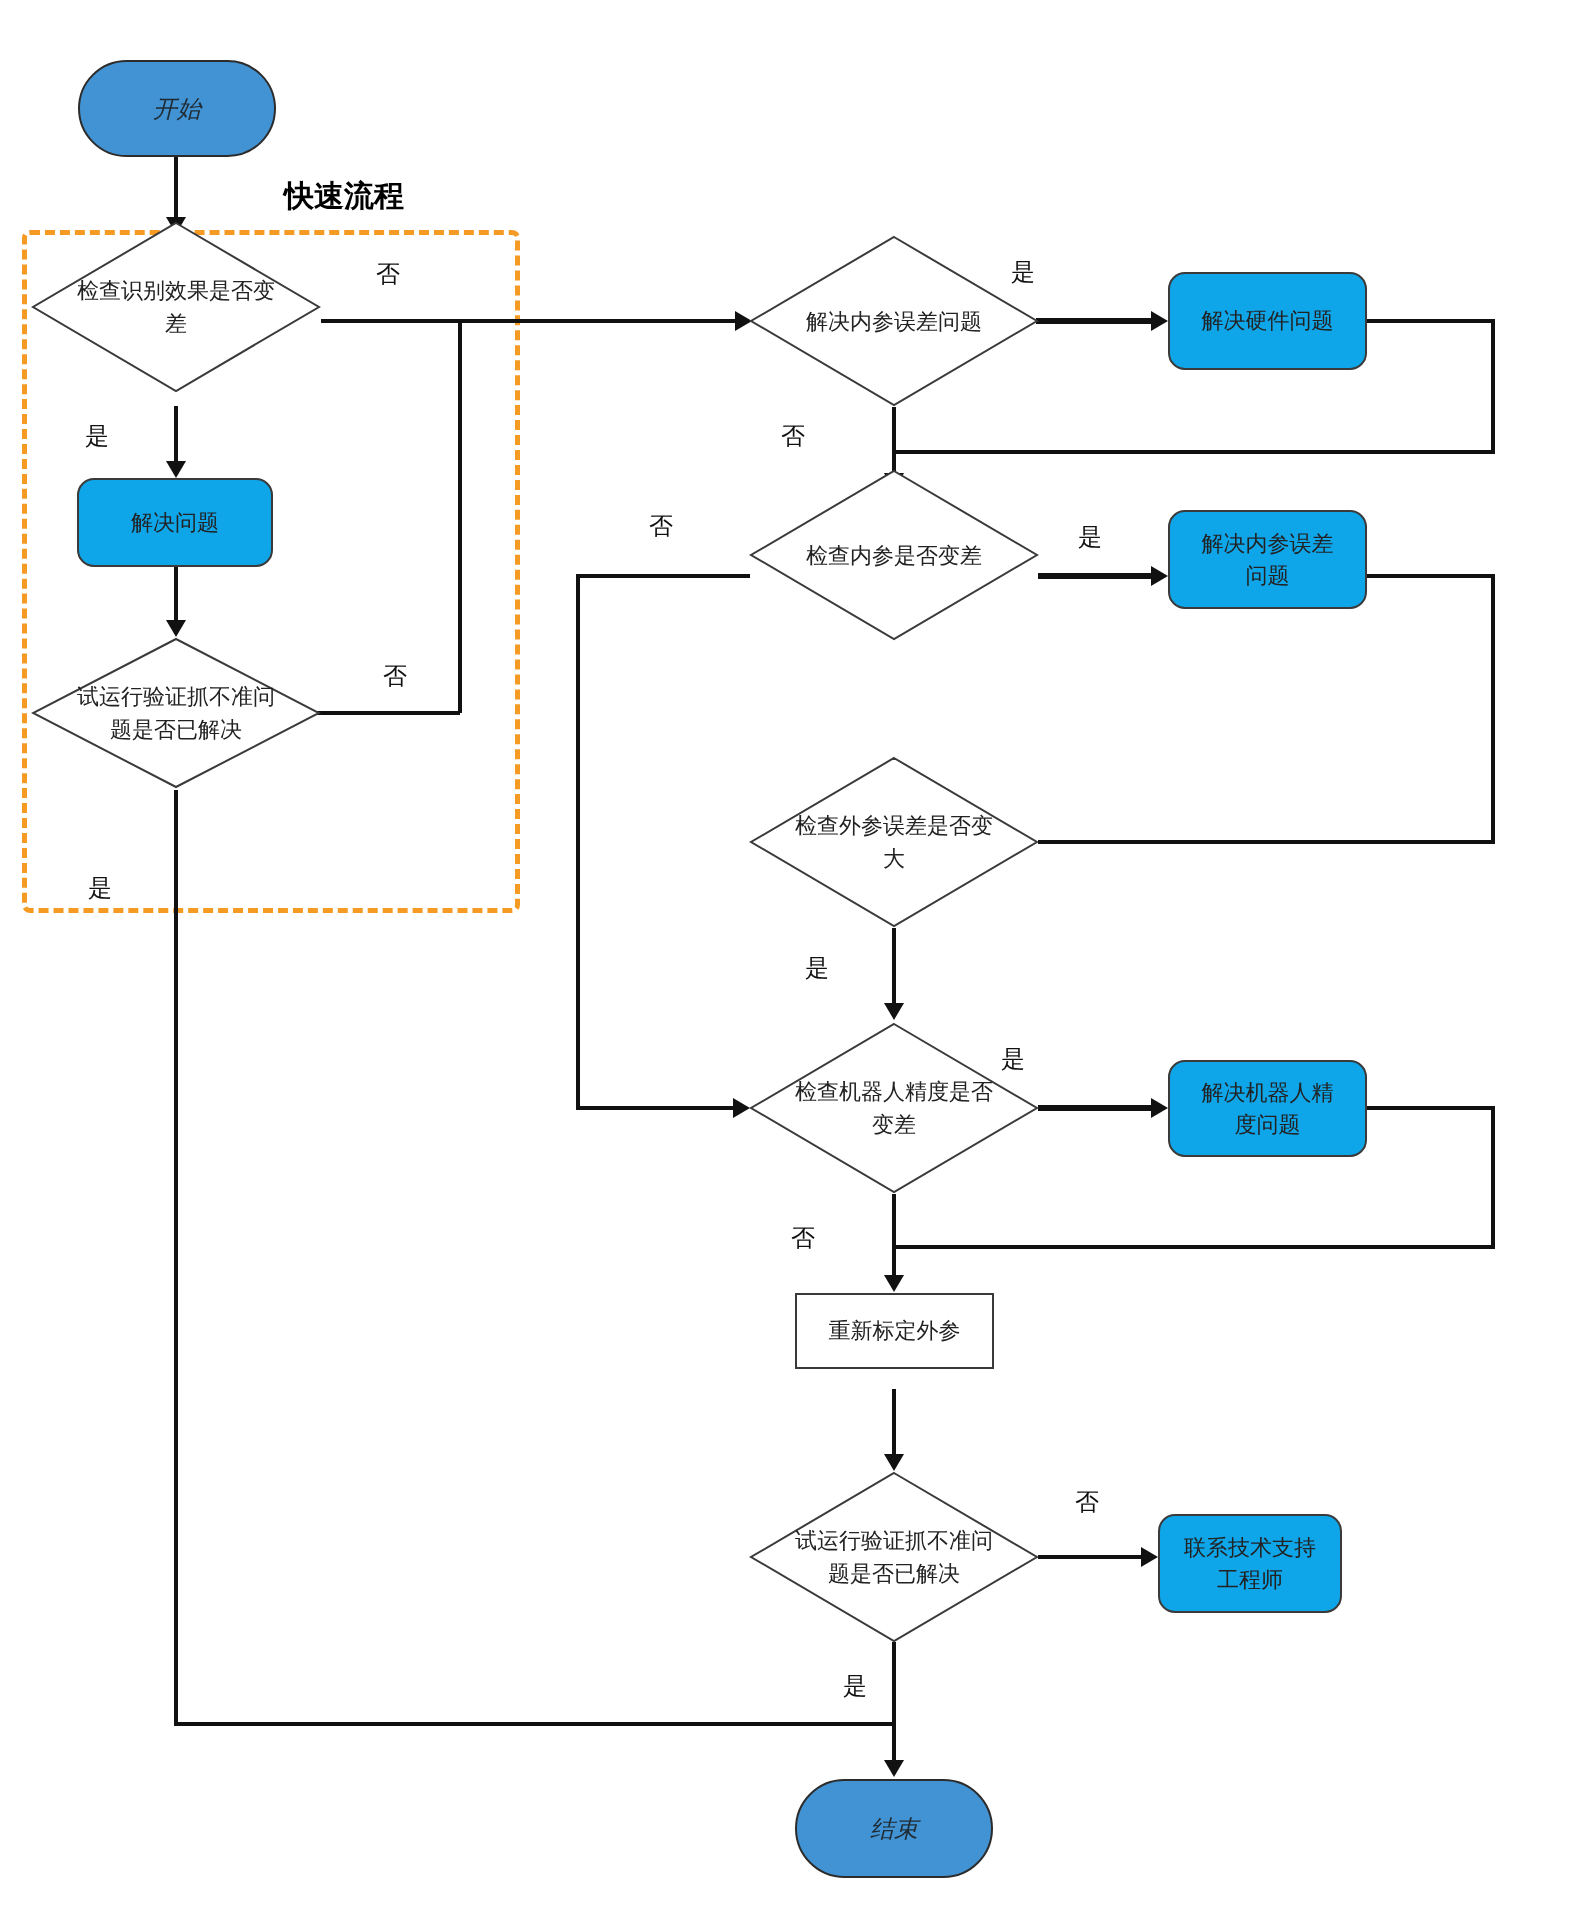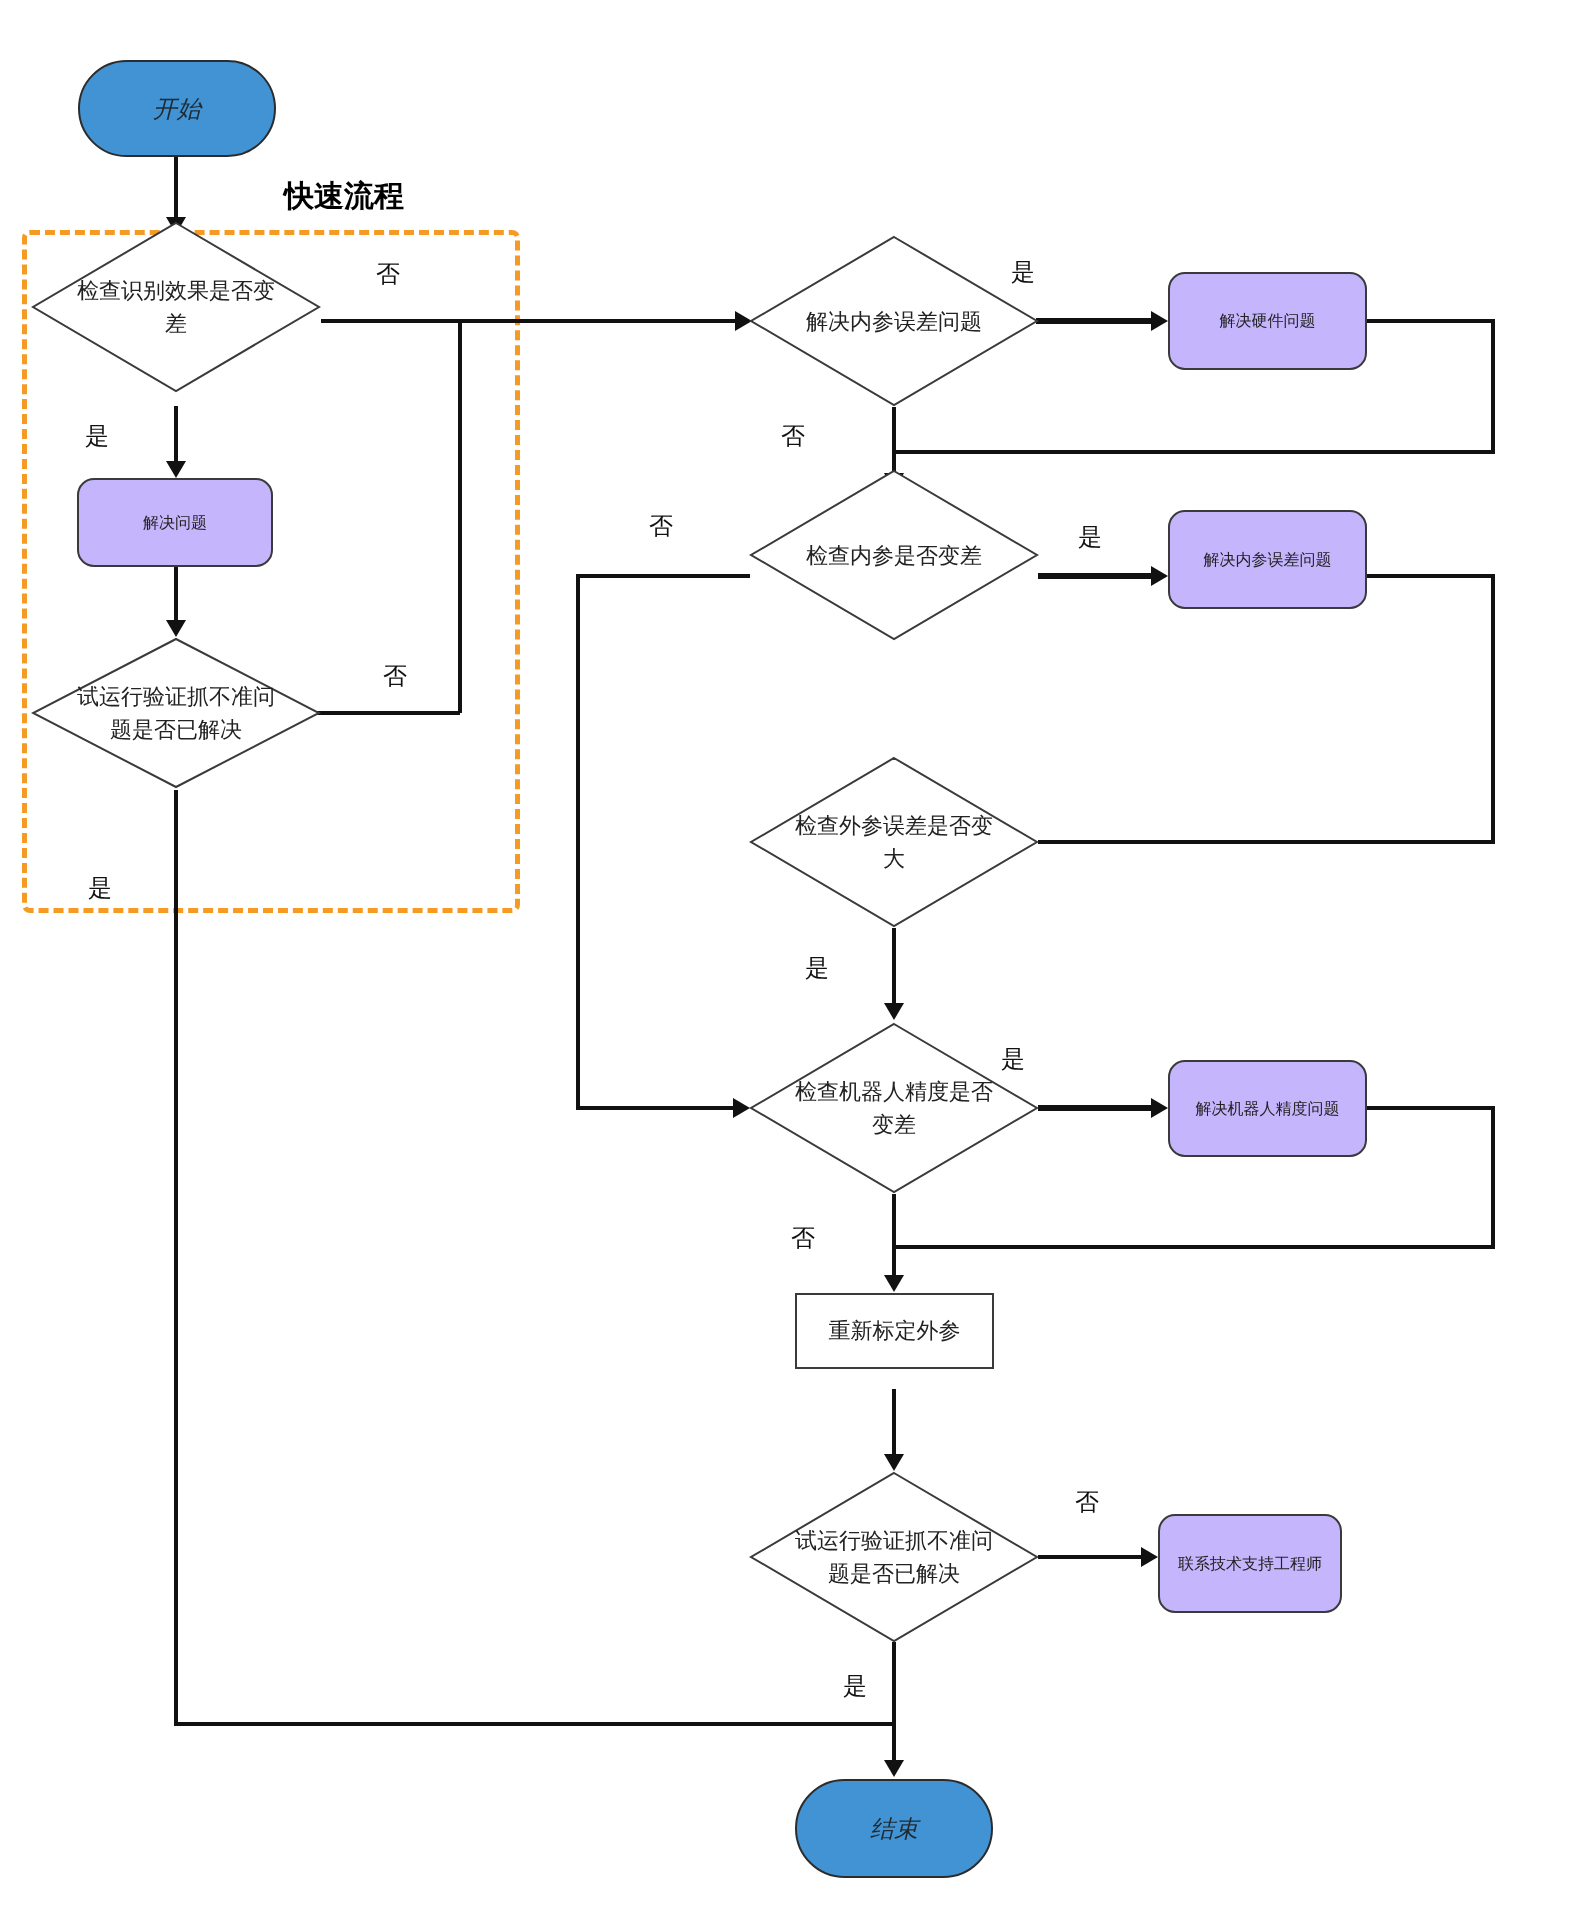--- a/index.html
+++ b/index.html
@@ -18,23 +18,23 @@
   .arrow-down{position:absolute;width:0;height:0;
     border-left:10px solid transparent;border-right:10px solid transparent;
     border-top:17px solid var(--line);}
   .arrow-right{position:absolute;width:0;height:0;
     border-top:10px solid transparent;border-bottom:10px solid transparent;
     border-left:17px solid var(--line);}
   .pill{position:absolute;background:var(--terminal-fill);
     border:2px solid #2c2c2c;border-radius:50px;
     display:flex;align-items:center;justify-content:center;
     font-size:24px;color:#1f2a33;box-sizing:border-box;}
-  .rbox{position:absolute;background:#c4b5fd;border:2.5px solid var(--stroke);
+  .rbox{position:absolute;background:#0ea5e9;border:2.5px solid var(--stroke);
     border-radius:17px;display:flex;align-items:center;justify-content:center;
-    text-align:center;font-size:16px;line-height:1.45;box-sizing:border-box;}
+    text-align:center;font-size:22px;line-height:1.45;box-sizing:border-box;}
   .sbox{position:absolute;background:#ffffff;border:2px solid var(--stroke);
     display:flex;align-items:center;justify-content:center;text-align:center;
     font-size:22px;line-height:1.45;box-sizing:border-box;}
   .diamond{position:absolute;}
   .diamond svg{position:absolute;left:0;top:0;}
   .diamond .dlabel{position:absolute;left:50%;top:50%;
     transform:translate(-50%,-50%);width:212px;text-align:center;
     font-size:22px;line-height:1.5;}
   .edge-label{position:absolute;font-size:24px;color:#111;width:36px;
     text-align:center;}

